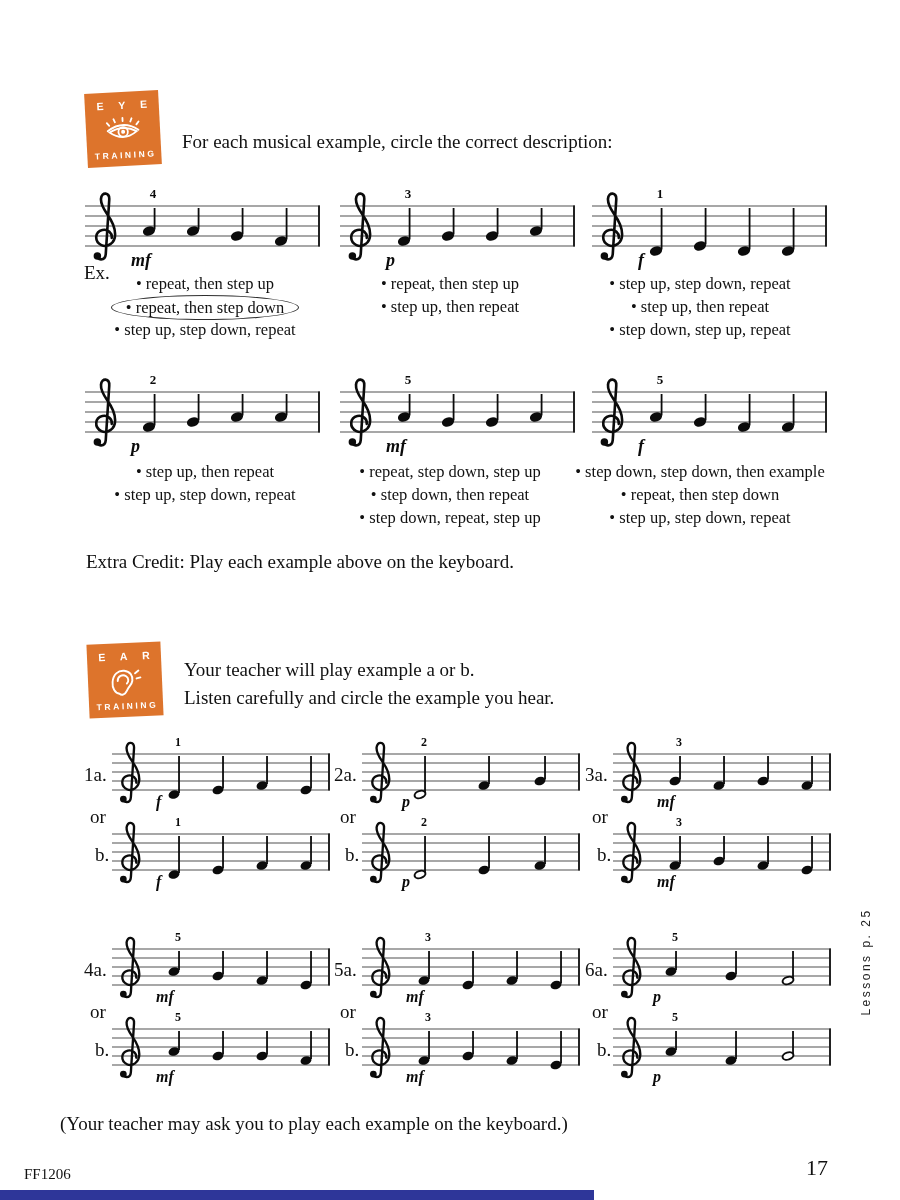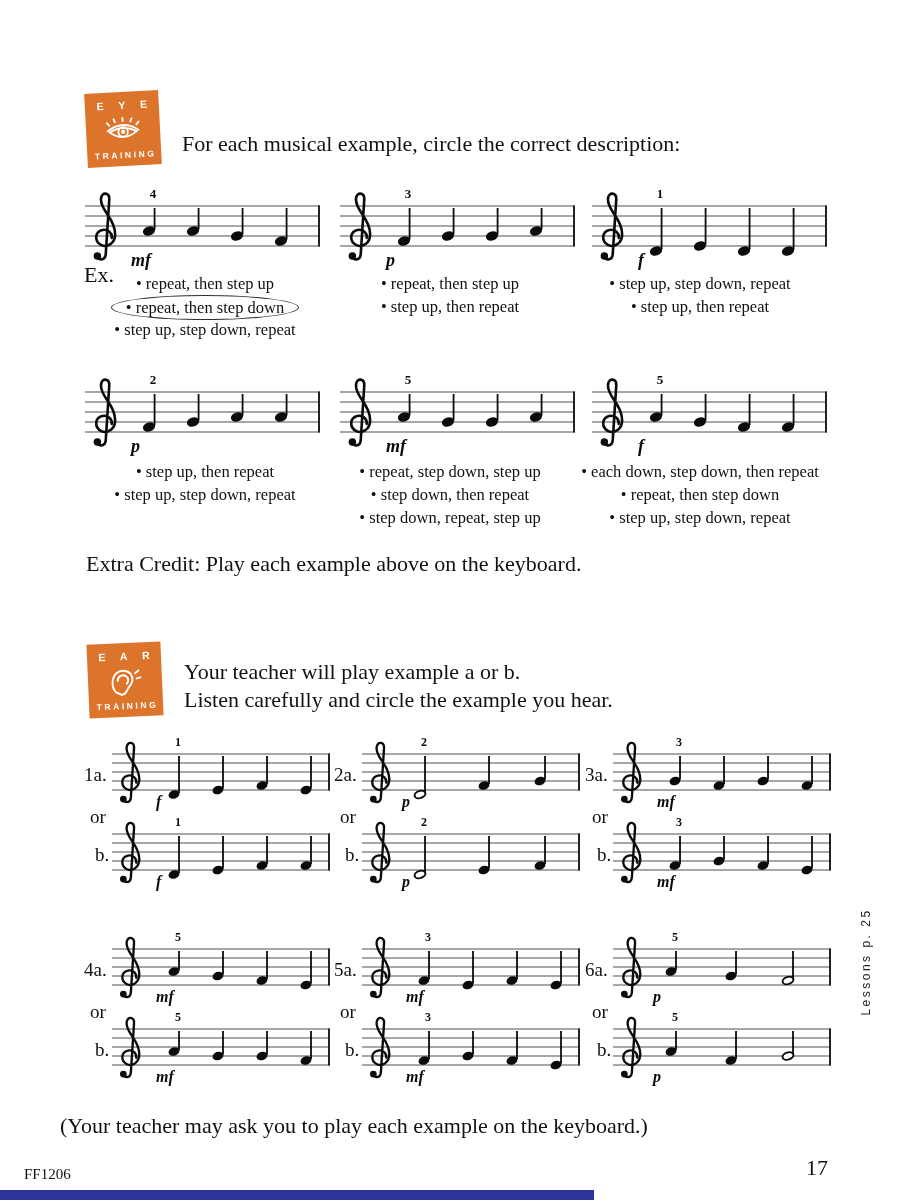--- a/index.html
+++ b/index.html
@@ -6,21 +6,21 @@
   html,body{background:#fff}
   .page{position:relative;width:900px;height:1200px;background:#fff;overflow:hidden;
         font-family:"Liberation Serif",serif;color:#111}
   .abs{position:absolute}
   .badge{width:74px;height:74px;background:#DD742C;display:flex;flex-direction:column;
          align-items:center;justify-content:space-between;padding:7px 3px 6px;transform:rotate(-3deg)}
   .badge-top{font-family:"Liberation Sans",sans-serif;font-weight:bold;color:#fff;
              font-size:10.5px;letter-spacing:6px;padding-left:6px;white-space:nowrap}
   .badge-bottom{font-family:"Liberation Sans",sans-serif;font-weight:bold;color:#fff;
                 font-size:8.5px;letter-spacing:2.6px;padding-left:2.6px;white-space:nowrap}
-  .text{font-size:22px}
+  .text{font-size:19px}
   .opts{text-align:center}
   .opt{height:23px;line-height:23px;font-size:16.5px;white-space:nowrap}
   .circled{display:inline-block;border:1.6px solid #2e2e2e;border-radius:50%;
            padding:0 14px;height:25px;line-height:23px}
   .b{font-weight:normal}
   .i{}
   .pair-label{font-size:19px}
   .footer-left{font-size:15px}
   .page-num{font-size:22px}
   .side-label{font-family:"Liberation Sans",sans-serif;font-size:12px;letter-spacing:2.5px;
@@ -133,20 +133,21 @@
       <div class="opt"><span class="circled">• repeat, then step down</span></div>
       <div class="opt"><span class="">• step up, step down, repeat</span></div>
     </div>
   <div class="abs opts" style="left:330px;top:272px;width:240px">
       <div class="opt"><span class="">• repeat, then step up</span></div>
       <div class="opt"><span class="">• step up, then repeat</span></div>
     </div>
   <div class="abs opts" style="left:575px;top:272px;width:250px">
       <div class="opt"><span class="">• step up, step down, repeat</span></div>
       <div class="opt"><span class="">• step up, then repeat</span></div>
+      <div class="opt"><span class="">• step down, step up, repeat</span></div>
     </div>
 
   <div class="abs staff" style="left:85px;top:368px">
       <svg width="235" height="100">
         <line x1="0" y1="24" x2="235" y2="24" stroke="#8a8a8a" stroke-width="1.4"></line>
         <line x1="0" y1="34" x2="235" y2="34" stroke="#8a8a8a" stroke-width="1.4"></line>
         <line x1="0" y1="44" x2="235" y2="44" stroke="#8a8a8a" stroke-width="1.4"></line>
         <line x1="0" y1="54" x2="235" y2="54" stroke="#8a8a8a" stroke-width="1.4"></line>
         <line x1="0" y1="64" x2="235" y2="64" stroke="#8a8a8a" stroke-width="1.4"></line>
         <line x1="234" y1="23.5" x2="234" y2="64.5" stroke="#222" stroke-width="2"></line>
@@ -218,21 +219,21 @@
   <div class="abs opts" style="left:85px;top:460px;width:240px">
       <div class="opt"><span class="">• step up, then repeat</span></div>
       <div class="opt"><span class="">• step up, step down, repeat</span></div>
     </div>
   <div class="abs opts" style="left:330px;top:460px;width:240px">
       <div class="opt"><span class="">• repeat, step down, step up</span></div>
       <div class="opt"><span class="">• step down, then repeat</span></div>
       <div class="opt"><span class="">• step down, repeat, step up</span></div>
     </div>
   <div class="abs opts" style="left:575px;top:460px;width:250px">
-      <div class="opt"><span class="">• each down, step down, then repeat</span></div>
+      <div class="opt"><span class="">• step down, step down, then example</span></div>
       <div class="opt"><span class="">• repeat, then step down</span></div>
       <div class="opt"><span class="">• step up, step down, repeat</span></div>
     </div>
 
   <div class="abs text" style="left:86px;top:551px"><span class="b">Extra Credit:</span><span> Play each example above on the keyboard.</span></div>
 
   <div class="abs badge" style="left: 88px; top: 643px; transform: rotate(-2.5deg); background: rgb(221, 116, 44);">
     <div class="badge-top">E A R</div>
     <svg width="38" height="31" viewBox="0 0 44 36">
       <g stroke="#fff" stroke-width="2.2" fill="none" stroke-linecap="round">

